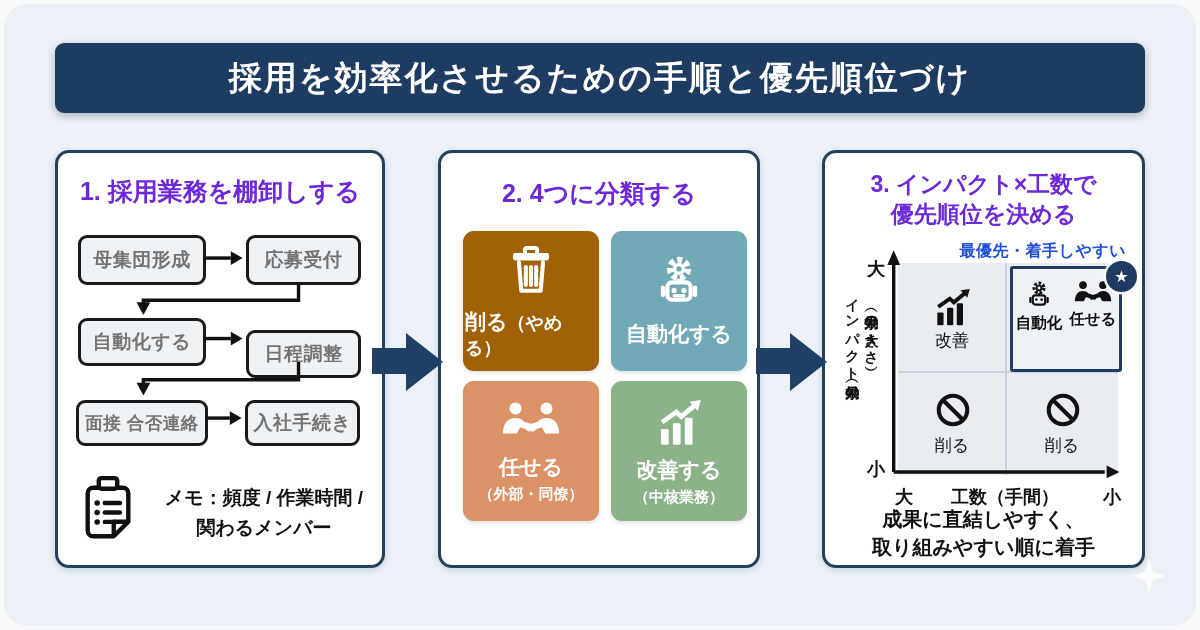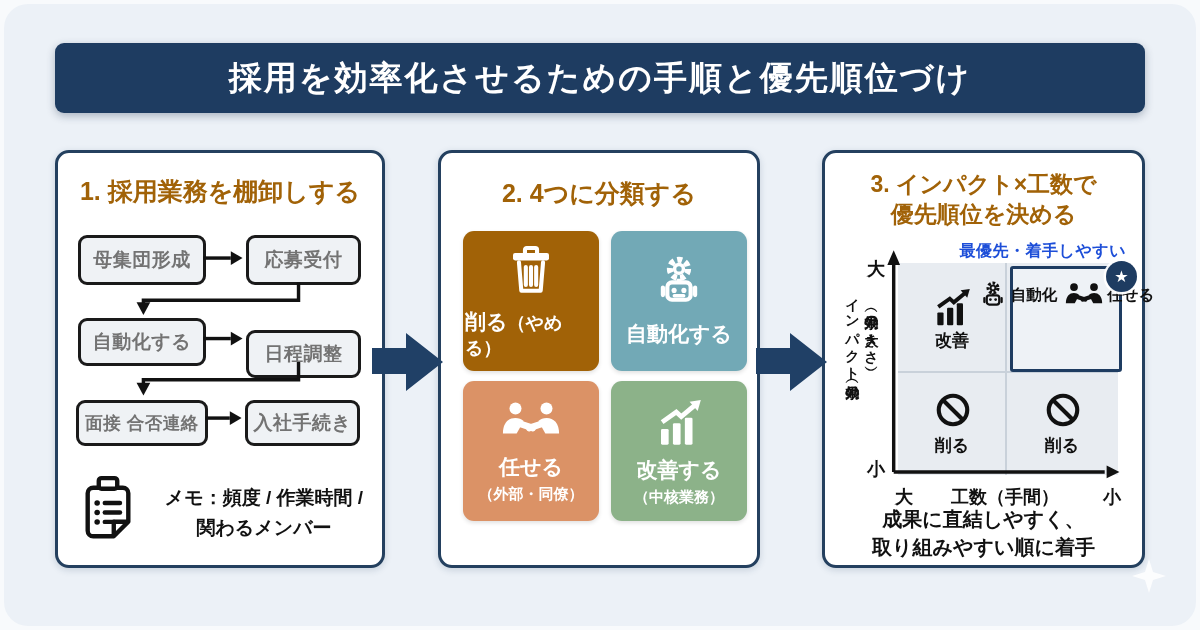--- a/index.html
+++ b/index.html
@@ -26,21 +26,21 @@
   .panel {
     position:absolute; top:150px; height:418px; background:#ffffff;
     border:3px solid #24405f; border-radius:14px;
     box-shadow:0 2px 7px rgba(30,60,97,.18);
   }
   .panel-1 { left:55px;  width:330px; }
   .panel-2 { left:438px; width:322px; }
   .panel-3 { left:822px; width:323px; }
   .panel-title {
     position:absolute; left:0; width:100%; text-align:center;
-    font-weight:bold; color:#a16207; font-size:25px;
+    font-weight:bold; color:#6d28d9; font-size:25px;
   }
   
   .flow-box {
     position:absolute; background:#eff2f5; border:3px solid #1a1a1a;
     border-radius:9px; display:flex; align-items:center; justify-content:center;
     font-weight:bold; color:#737373; font-size:19px; letter-spacing:.5px;
   }
   .fb1 { left:20px;  top:82px;  width:128px; height:50px; }
   .fb2 { left:188px; top:82px;  width:115px; height:50px; }
   .fb3 { left:20px;  top:165px; width:128px; height:48px; }
@@ -91,27 +91,27 @@
   .axis-end { position:absolute; font-weight:bold; font-size:18px; color:#111; }
   .y-label-vertical {
     position:absolute; left:18px; top:136px; height:190px;
     writing-mode:vertical-rl; font-weight:bold; font-size:14px; color:#111;
     letter-spacing:1px; line-height:19px;
   }
   .y-col-right { padding-top:14px; }
   .quad-icon { position:absolute; color:#111; }
   .quad-label {
     position:absolute; width:108px; text-align:center;
-    font-weight:bold; font-size:17px; color:#111;
+    font-weight:normal; font-size:17px; color:#111;
   }
   .tr-quad {
     position:absolute; left:187px; top:127px; width:108px;
     display:flex; justify-content:center; gap:7px;
   }
-  .tr-item { display:flex; flex-direction:row; align-items:center; gap:3px; color:#111; }
+  .tr-item { display:flex; flex-direction:column; align-items:center; gap:3px; color:#111; }
   .tr-item .tr-label { font-weight:bold; font-size:15.5px; white-space:nowrap; }
   .x-axis-label {
     position:absolute; top:332px; font-weight:bold; font-size:18px; color:#111;
   }
   .star-badge {
     position:absolute; left:281px; top:108px; width:31px; height:31px;
     background:#1e3c61; border-radius:50%;
     display:flex; align-items:center; justify-content:center;
     color:#fff; font-size:16px; box-shadow:0 0 0 2.5px rgba(255,255,255,.95);
   }

